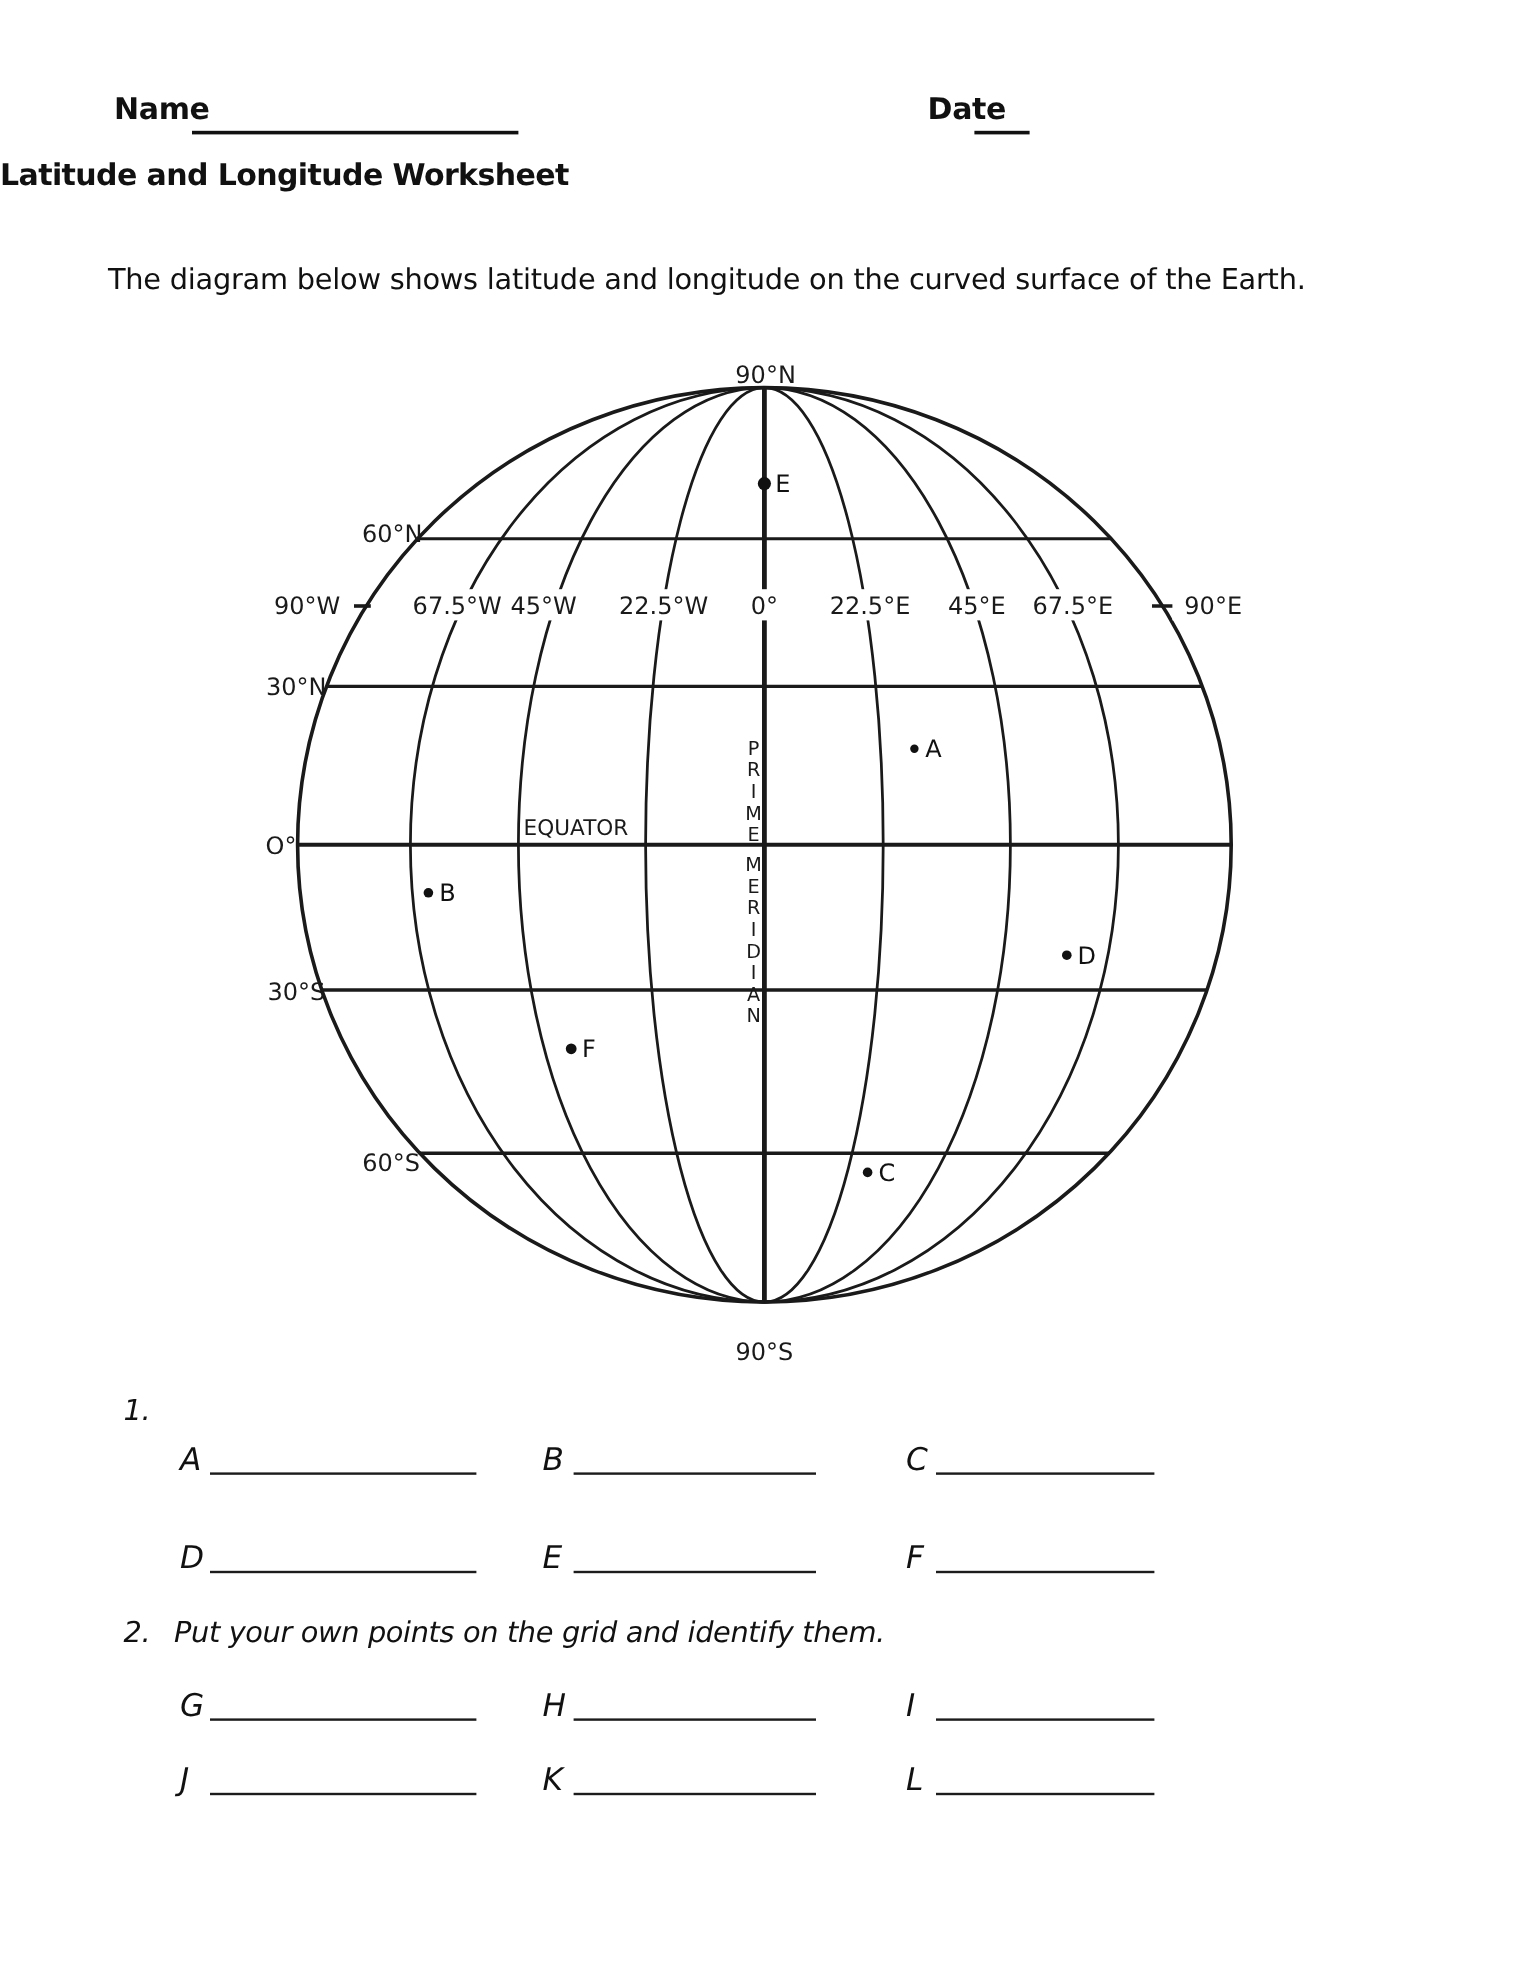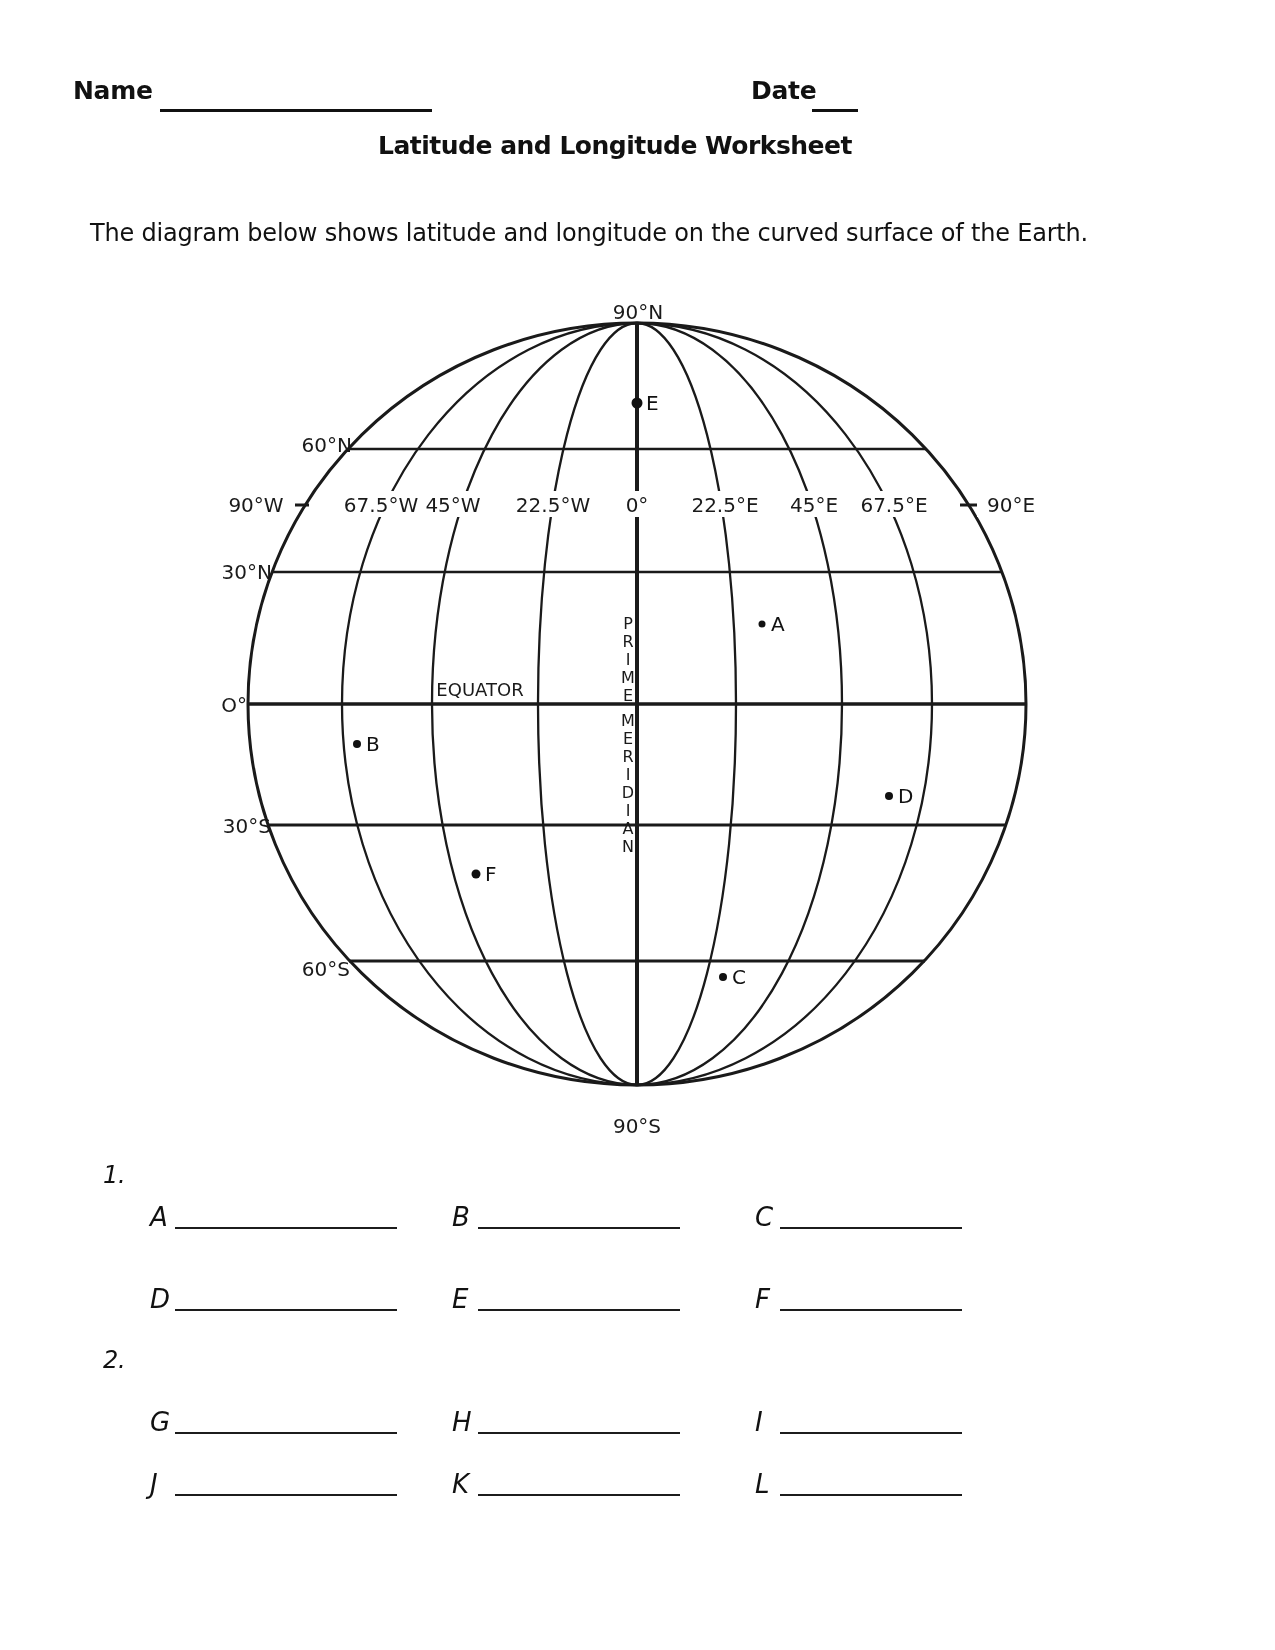--- a/index.html
+++ b/index.html
@@ -1,22 +1,22 @@
 <!DOCTYPE html>
 <html><head>
 <meta charset="utf-8">
 <style>
   html,body{margin:0;padding:0;}
   body{
     width:1275px;height:1650px;position:relative;background:#fff;color:#111;
     font-family:"DejaVu Sans","Liberation Sans",sans-serif;overflow:hidden;
   }
   .abs{position:absolute;}
-  .hdr{font-size:25px;font-weight:bold;letter-spacing:-0.3px;}
-  .title{width:1230px;text-align:center;font-size:25px;font-weight:bold;letter-spacing:-0.5px;}
+  .hdr{font-size:25px;font-weight:bold;letter-spacing:-0.3px;margin-left:22px;}
+  .title{width:1230px;text-align:left;font-size:25px;font-weight:bold;letter-spacing:-0.5px;}
   .intro{font-size:24px;letter-spacing:-0.2px;}
   .qline{font-size:24px;font-style:italic;letter-spacing:-0.3px;white-space:nowrap;}
   .qnum{position:absolute;left:103px;top:0;}
   .qtext{position:absolute;left:145px;top:0;}
   .blank-letter{font-size:26px;font-style:italic;}
   .blank-line{height:0;border-bottom:2px solid #1c1c1c;}
   .hline{height:0;border-bottom:3px solid #111;}
   
   .geo-label{font-family:"DejaVu Sans","Liberation Sans",sans-serif;font-size:20px;fill:#1a1a1a;}
   .eq-label{font-family:"DejaVu Sans","Liberation Sans",sans-serif;font-size:18px;fill:#1a1a1a;}
@@ -153,20 +153,21 @@
 
 <div class="abs blank-letter" style="left:150px;top:1284px">D</div>
 <div class="abs blank-line" style="left:175px;top:1309px;width:222px"></div>
 <div class="abs blank-letter" style="left:452px;top:1284px">E</div>
 <div class="abs blank-line" style="left:478px;top:1309px;width:202px"></div>
 <div class="abs blank-letter" style="left:755px;top:1284px">F</div>
 <div class="abs blank-line" style="left:780px;top:1309px;width:182px"></div>
 
 <div class="abs qline" style="left:0;top:1346px;width:1275px;height:30px">
   <span class="qnum">2.</span>
+  <span class="qtext">Put your own points on the grid and identify them.</span>
 </div>
 
 <div class="abs blank-letter" style="left:150px;top:1407px">G</div>
 <div class="abs blank-line" style="left:175px;top:1432px;width:222px"></div>
 <div class="abs blank-letter" style="left:452px;top:1407px">H</div>
 <div class="abs blank-line" style="left:478px;top:1432px;width:202px"></div>
 <div class="abs blank-letter" style="left:755px;top:1407px">I</div>
 <div class="abs blank-line" style="left:780px;top:1432px;width:182px"></div>
 
 <div class="abs blank-letter" style="left:150px;top:1469px">J</div>

